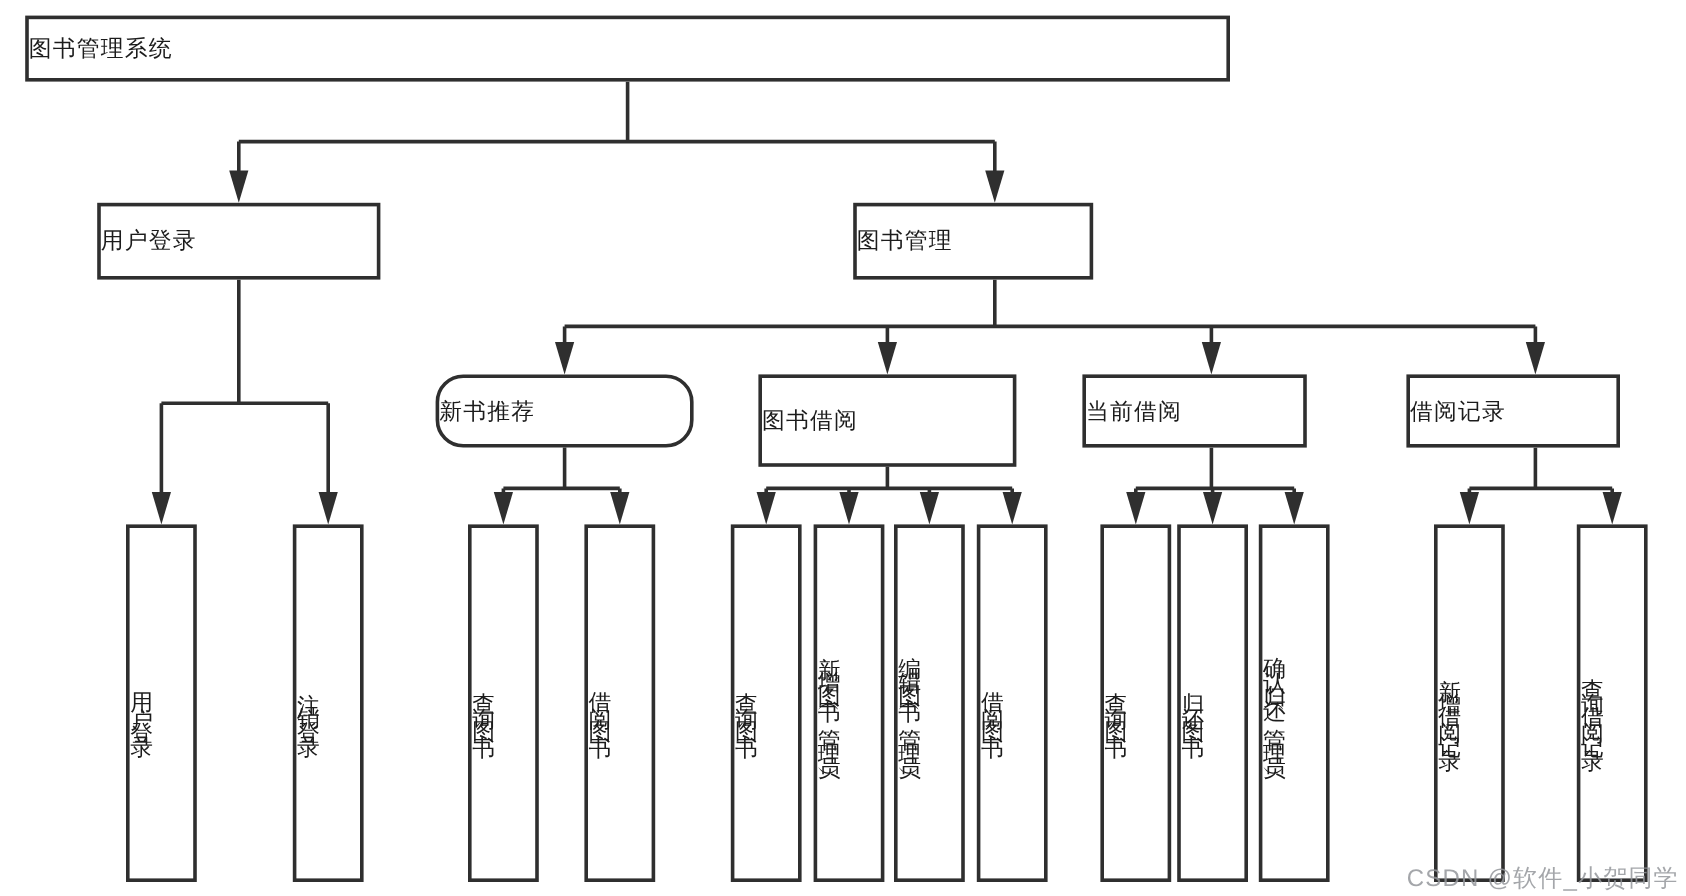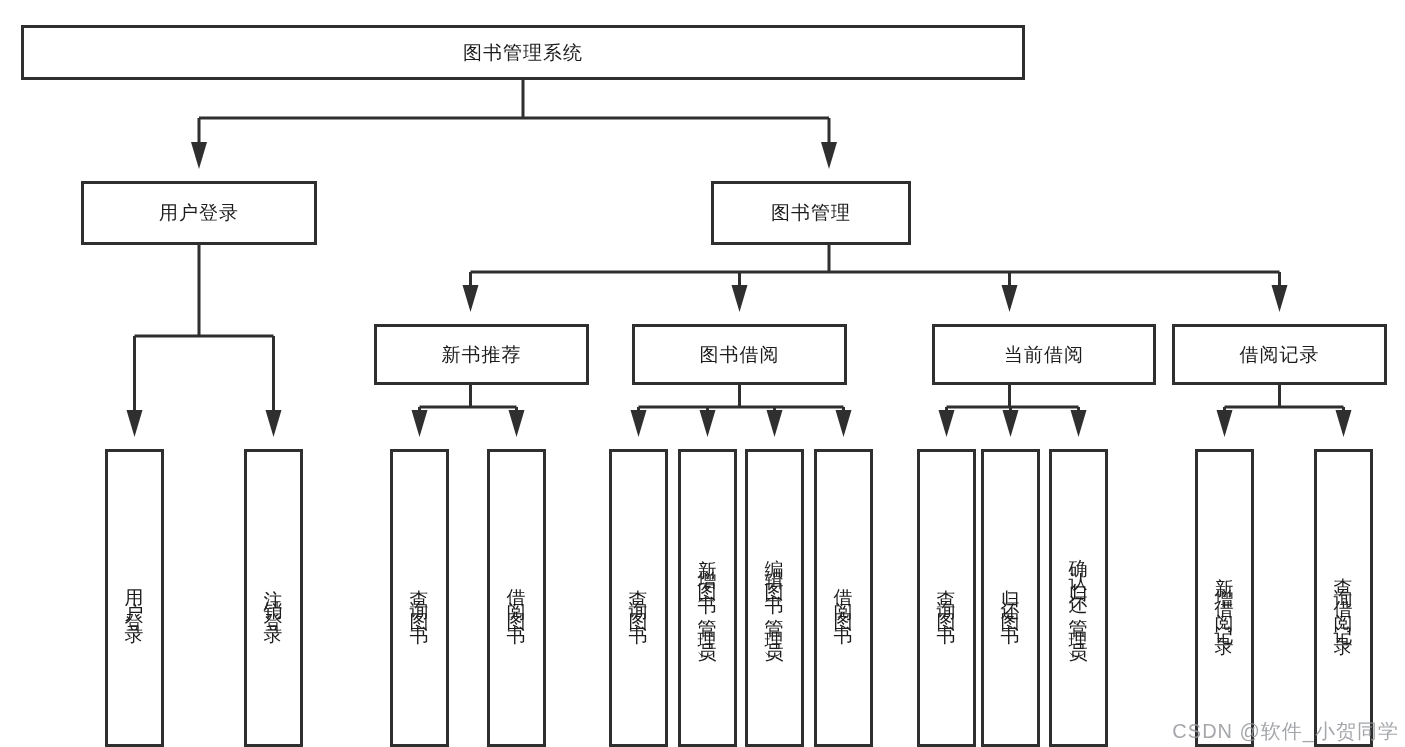--- a/index.html
+++ b/index.html
@@ -13,26 +13,25 @@
   .connectors{
     position:absolute;left:0;top:0;z-index:1;
   }
   .box{
     position:absolute;
     box-sizing:border-box;
     border:3px solid #2f2f2f;
     background:#ffffff;
     display:flex;
     align-items:center;
-    justify-content:center;
+    justify-content:flex-start;
     z-index:2;
     color:#1c1c1c;
     font-size:19px;
     letter-spacing:1px;
-    margin-top:12px;
   }
   .leaf span{
     writing-mode:vertical-rl;
     text-orientation:mixed;
     letter-spacing:12px;
     line-height:1;
   }
   .watermark{
     position:absolute;
     right:6px;
@@ -93,30 +92,30 @@
     <span>图书管理系统</span>
   </div>
 
   <div class="box" style="left:81px;top:169px;width:236px;height:64px;">
     <span>用户登录</span>
   </div>
   <div class="box" style="left:711px;top:169px;width:200px;height:64px;">
     <span>图书管理</span>
   </div>
 
-  <div class="box" style="left:374px;top:312px;width:215px;height:61px;">
+  <div class="box" style="left:363px;top:312px;width:215px;height:61px;border-radius:23px;">
     <span>新书推荐</span>
   </div>
-  <div class="box" style="left:632px;top:312px;width:215px;height:61px;">
+  <div class="box" style="left:632px;top:312px;width:215px;height:77px;">
     <span>图书借阅</span>
   </div>
-  <div class="box" style="left:932px;top:312px;width:224px;height:61px;">
+  <div class="box" style="left:902px;top:312px;width:187px;height:61px;">
     <span>当前借阅</span>
   </div>
-  <div class="box" style="left:1172px;top:312px;width:215px;height:61px;">
+  <div class="box" style="left:1172px;top:312px;width:178px;height:61px;">
     <span>借阅记录</span>
   </div>
 
   <div class="box leaf" style="left:105px;top:437px;width:59px;height:298px;">
     <span>用户登录</span>
   </div>
   <div class="box leaf" style="left:244px;top:437px;width:59px;height:298px;">
     <span>注销登录</span>
   </div>
 

